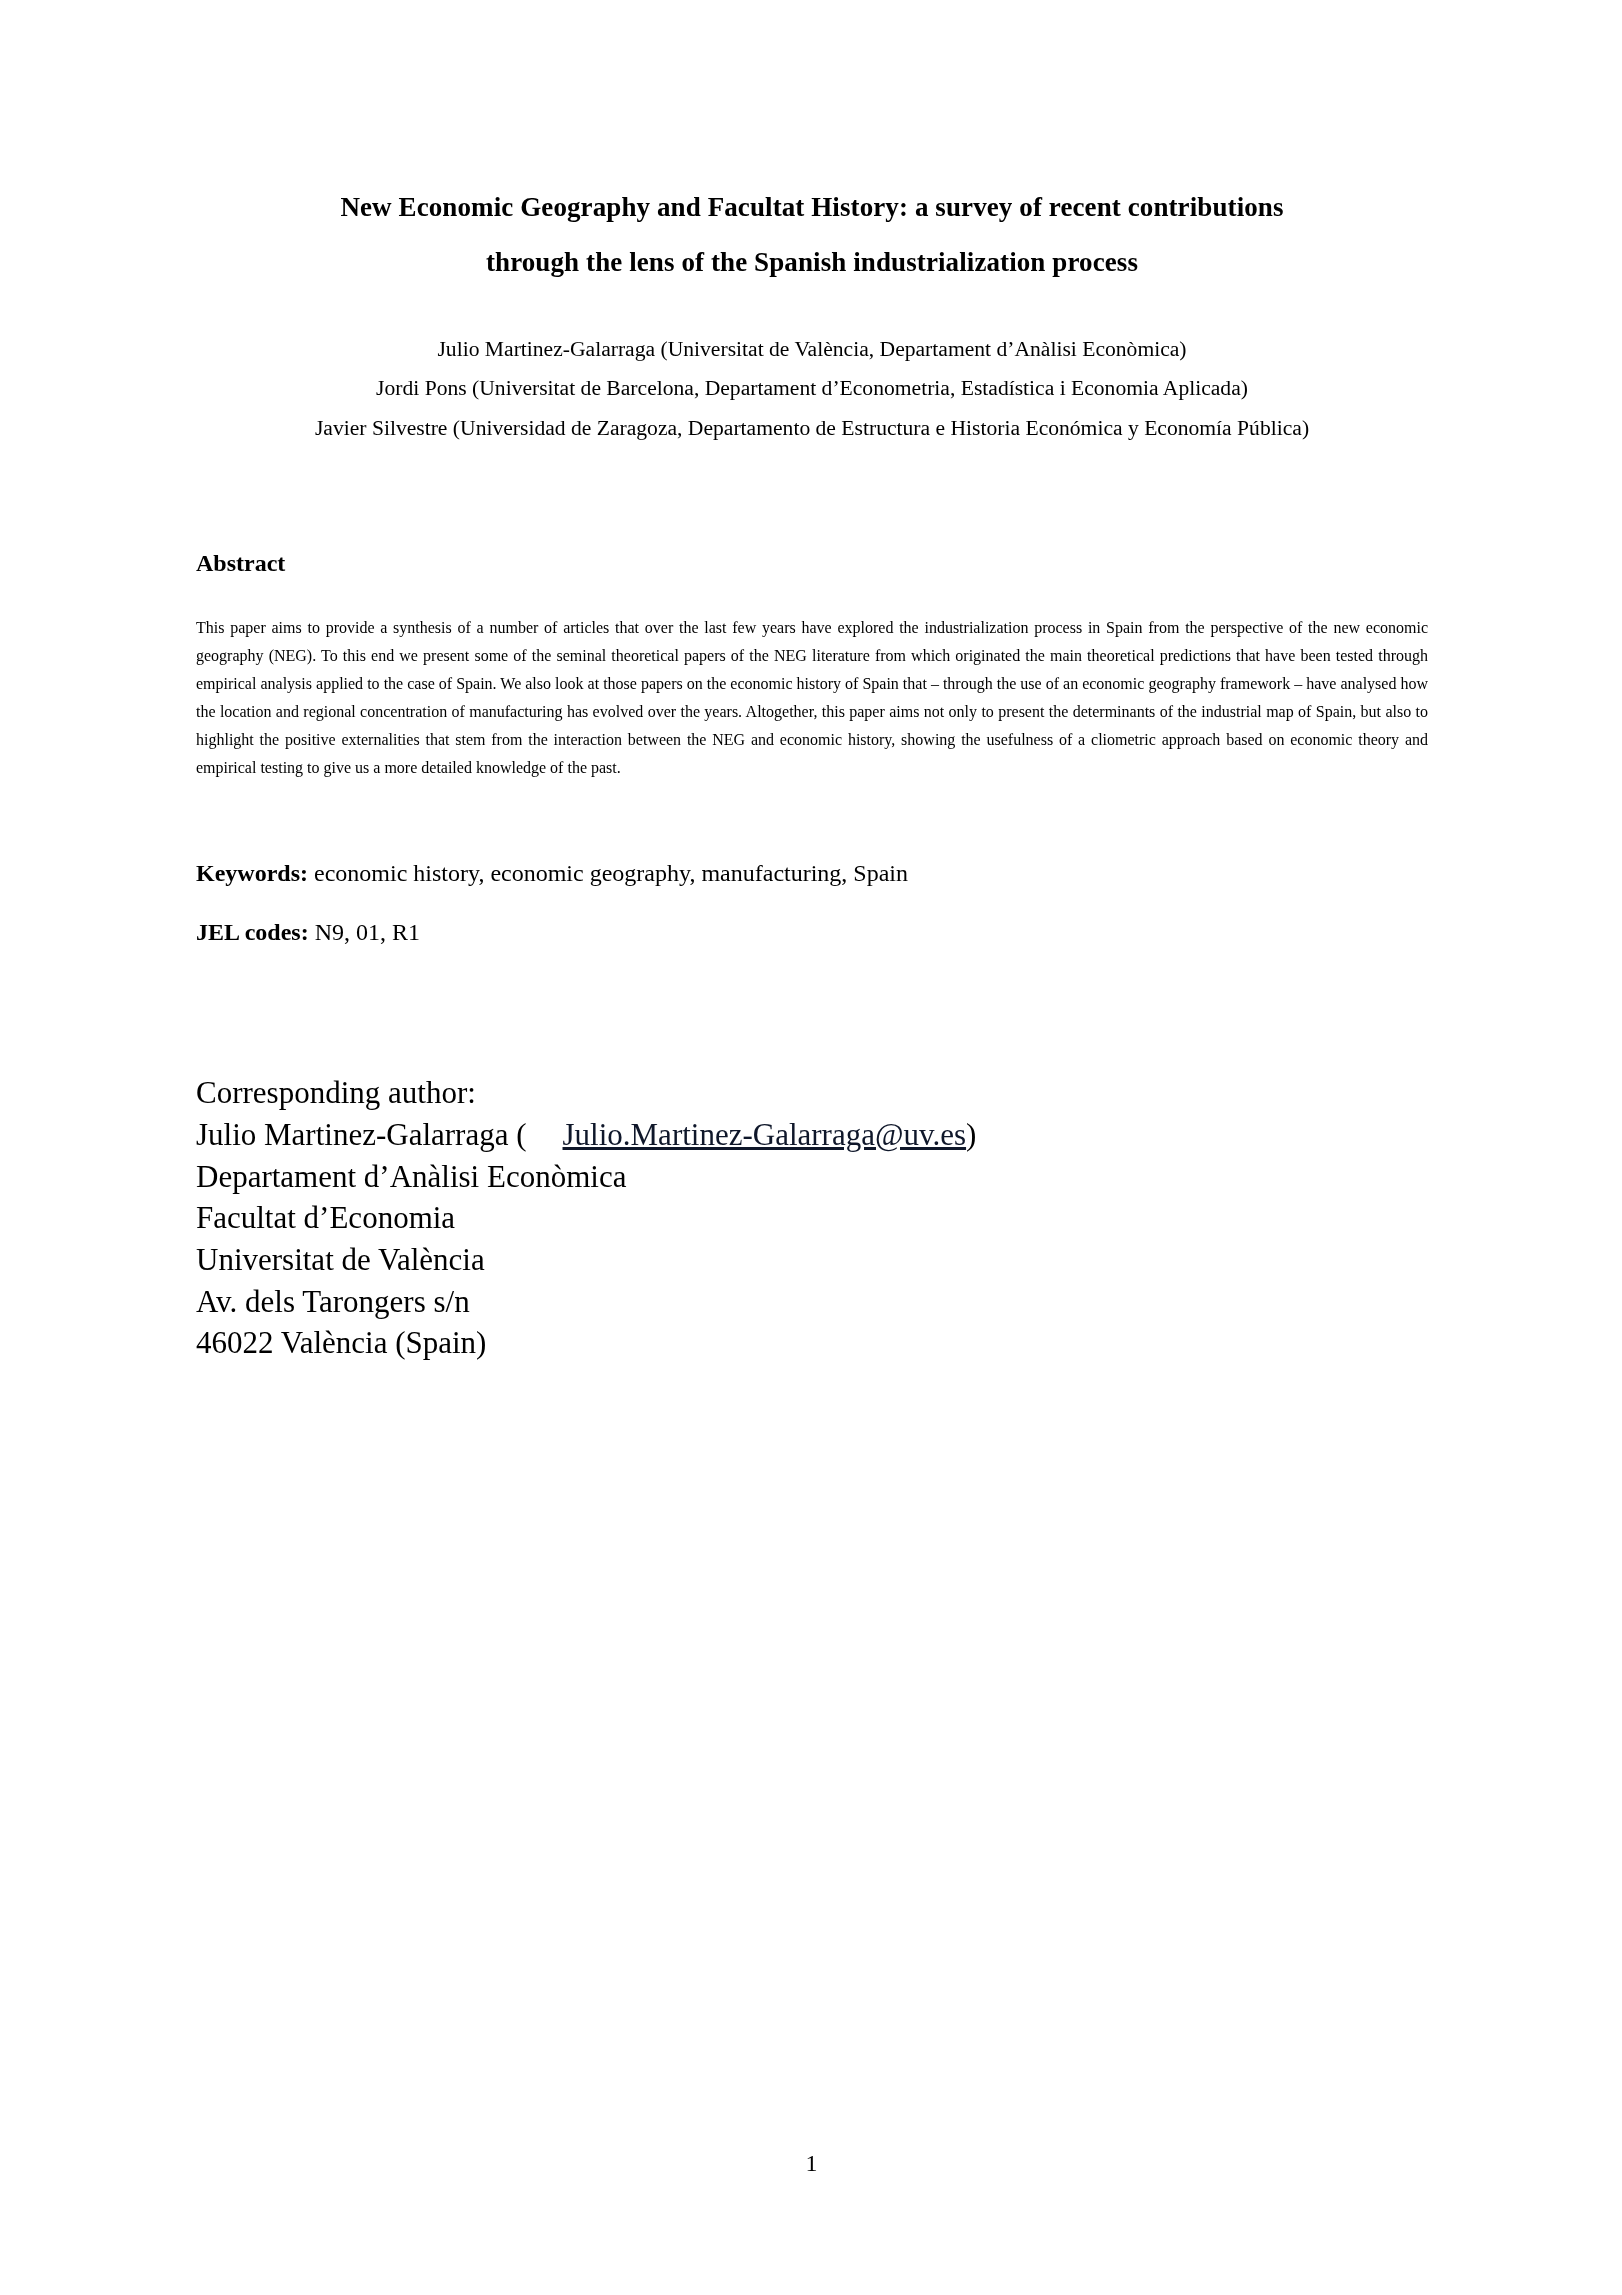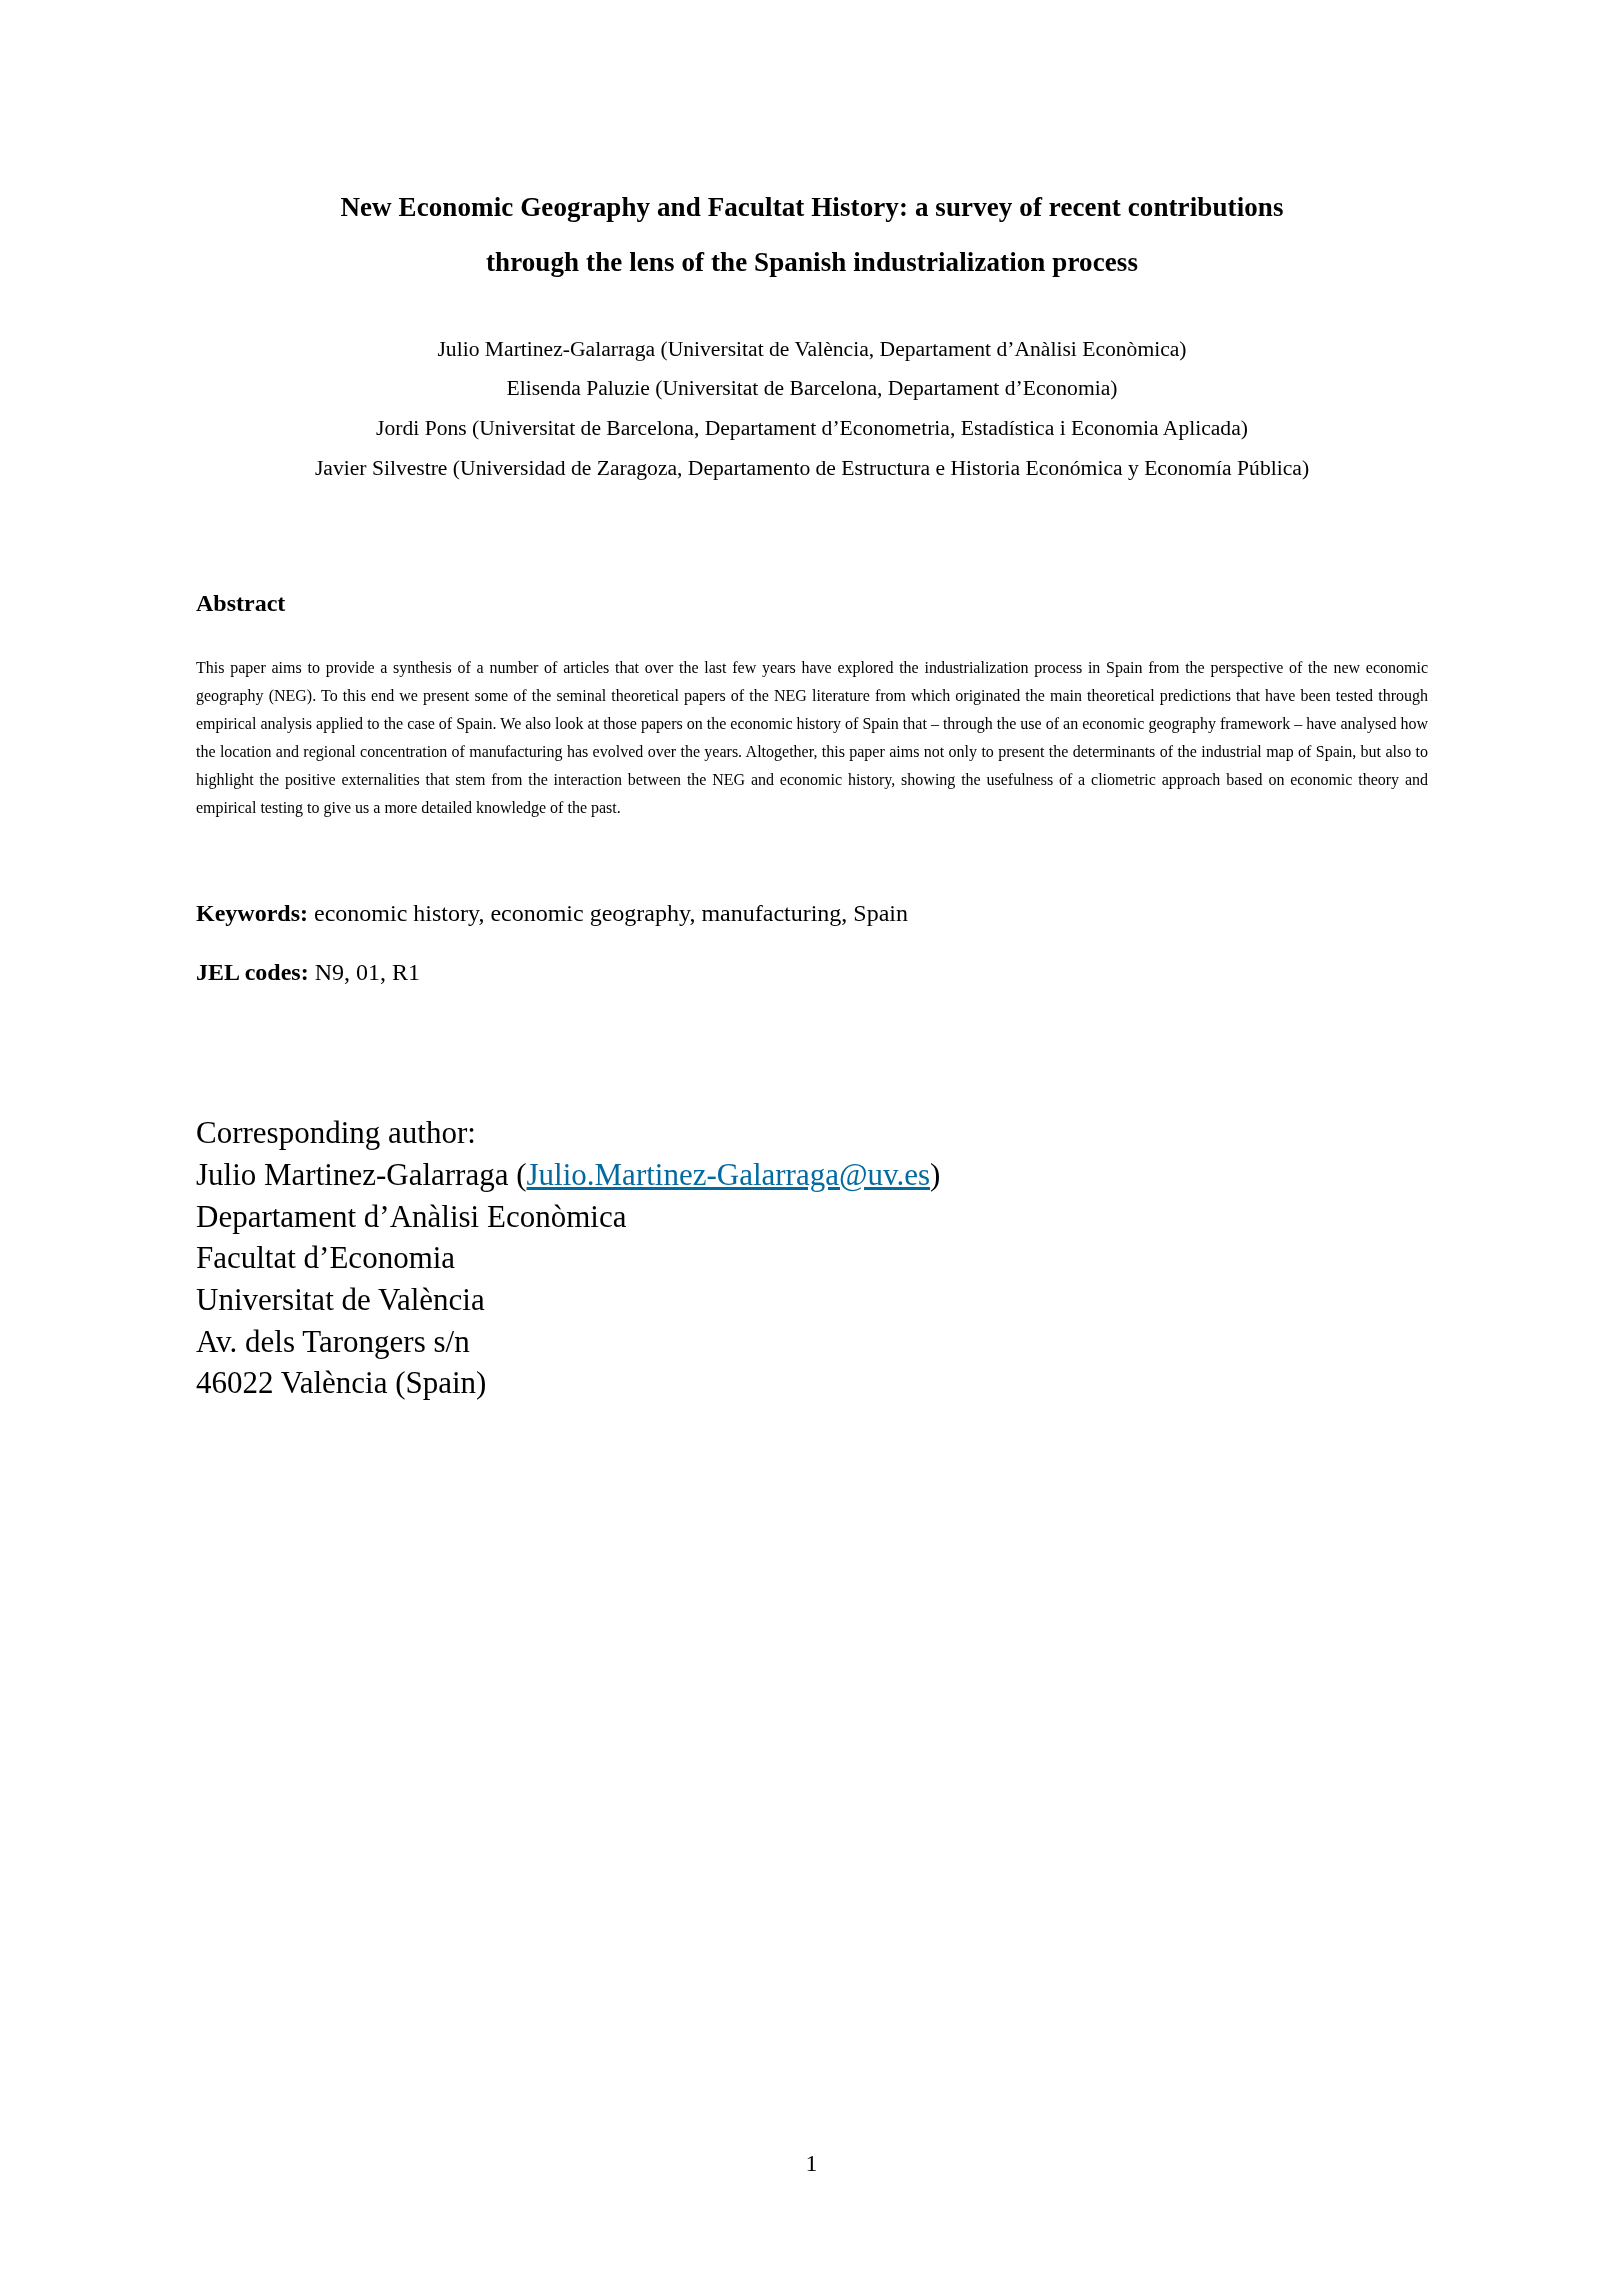--- a/index.html
+++ b/index.html
@@ -90,22 +90,23 @@
   
   .corr-block {
     margin-top: 128px;
     font-size: 31px;
     line-height: 1.345;
   }
   .corr-line {
     white-space: nowrap;
   }
   .email-link {
-    color: #0369a1;
+    color: #0f172a;
     text-decoration: underline;
+    margin-left: 36px;
   }
 
   
   .page-number {
     position: absolute;
     left: 0;
     right: 0;
     top: 2150px;
     text-align: center;
     font-size: 24px;
@@ -118,21 +119,20 @@
 
   <div class="content">
 
     <div class="title-block">
       <div class="title-line">New Economic Geography and Facultat History: a survey of recent contributions</div>
       <div class="title-line">through the lens of the Spanish industrialization process</div>
     </div>
 
     <div class="authors-block">
       <div class="author-line">Julio Martinez-Galarraga (Universitat de València, Departament d’Anàlisi Econòmica)</div>
-      <div class="author-line">Elisenda Paluzie (Universitat de Barcelona, Departament d’Economia)</div>
       <div class="author-line">Jordi Pons (Universitat de Barcelona, Departament d’Econometria, Estadística i Economia Aplicada)</div>
       <div class="author-line">Javier Silvestre (Universidad de Zaragoza, Departamento de Estructura e Historia Económica y Economía Pública)</div>
     </div>
 
     <div class="abstract-heading">Abstract</div>
     <div class="abstract-body">This paper aims to provide a synthesis of a number of articles that over the last few years have explored the industrialization process in Spain from the perspective of the new economic geography (NEG). To this end we present some of the seminal theoretical papers of the NEG literature from which originated the main theoretical predictions that have been tested through empirical analysis applied to the case of Spain. We also look at those papers on the economic history of Spain that – through the use of an economic geography framework – have analysed how the location and regional concentration of manufacturing has evolved over the years. Altogether, this paper aims not only to present the determinants of the industrial map of Spain, but also to highlight the positive externalities that stem from the interaction between the NEG and economic history, showing the usefulness of a cliometric approach based on economic theory and empirical testing to give us a more detailed knowledge of the past.</div>
 
     <div class="meta-block">
       <div class="meta-line"><span class="meta-label">Keywords:</span> <span>economic history, economic geography, manufacturing, Spain</span></div>
       <div class="meta-line"><span class="meta-label">JEL codes:</span> <span>N9, 01, R1</span></div>

